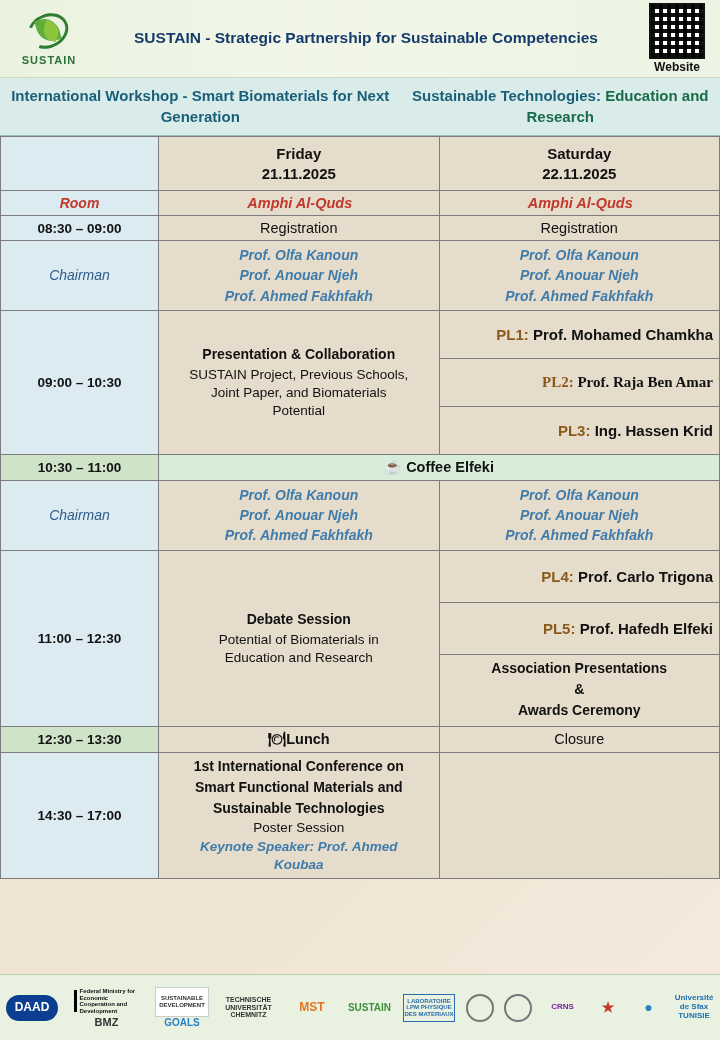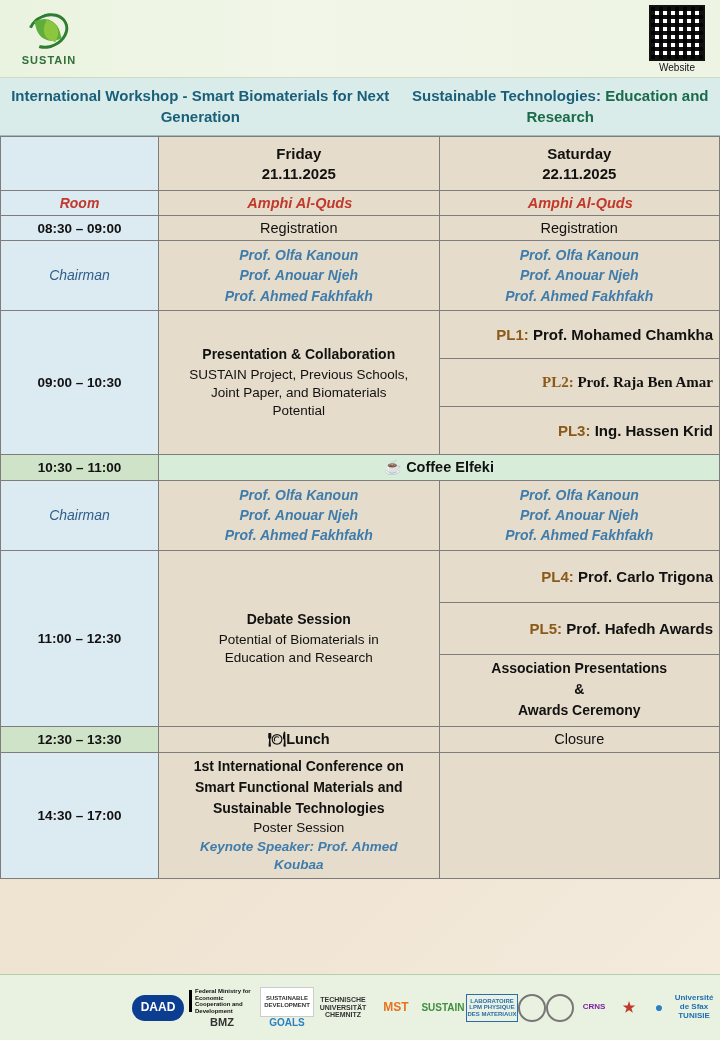--- a/index.html
+++ b/index.html
@@ -76,21 +76,21 @@
   }
   .qr {
     width: 56px; height: 56px;
     background:
       repeating-linear-gradient(90deg, #111 0 4px, #fff 4px 8px),
       repeating-linear-gradient(0deg, #111 0 4px, #fff 4px 8px);
     background-blend-mode: multiply;
     border: 2px solid #111;
   }
   .qr-label {
-    font-size: 10px; font-weight: normal; color: #111; margin-top: 1px;
+    font-size: 12px; font-weight: bold; color: #111; margin-top: 1px;
   }
 
   
   .subtitle {
     height: 58px;
     background: #d9ece9;
     display: flex; flex-direction: row;
     align-items: center; justify-content: center;
     border-bottom: 1px solid #9fbfbb;
   }
@@ -234,21 +234,21 @@
   }
   .empty { background: #e6dccb; }
 
   
   .footer {
     height: 66px;
     background: #e9f2e1;
     border-top: 1px solid #b9ccac;
     display: flex;
     align-items: center;
-    justify-content: flex-end;
+    justify-content: space-between;
     padding: 0 6px;
   }
   .flogo {
     display: flex; flex-direction: column;
     align-items: center; justify-content: center;
     font-size: 7px; color: #333; text-align: center;
     line-height: 1.1;
   }
   .flogo .mark {
     display: flex; align-items: center; justify-content: center;
@@ -276,20 +276,21 @@
   <div class="header">
     <div class="logo-box">
       <div class="leaf-logo">
         <div class="ring"></div>
           <div class="leaf"></div>
           <div class="leaf2"></div>
       </div>
       <div class="logo-text">SUSTAIN</div>
     </div>
     <div class="header-title">
+      <div>SUSTAIN - Strategic Partnership for Sustainable Competencies</div>
     </div>
     <div class="qr-box">
       <div class="qr"></div>
       <div class="qr-label">Website</div>
     </div>
   </div>
 
   <div class="subtitle">
     <div>International Workshop - Smart Biomaterials for Next Generation</div>
     <div>
@@ -400,21 +401,21 @@
             <span class="n">Education and Research</span>
           </td>
           <td class="pl" style="height:52px;">
             <span class="tag">PL4:</span>
             <span>Prof. Carlo Trigona</span>
           </td>
         </tr>
         <tr>
           <td class="pl" style="height:52px;">
             <span class="tag">PL5:</span>
-            <span>Prof. Hafedh Awards</span>
+            <span>Prof. Hafedh Elfeki</span>
           </td>
         </tr>
         <tr>
           <td class="sess" style="height:72px;">
             <span class="b">Association Presentations</span>
             <span class="b">&amp;</span>
             <span class="b">Awards Ceremony</span>
           </td>
         </tr>
 

